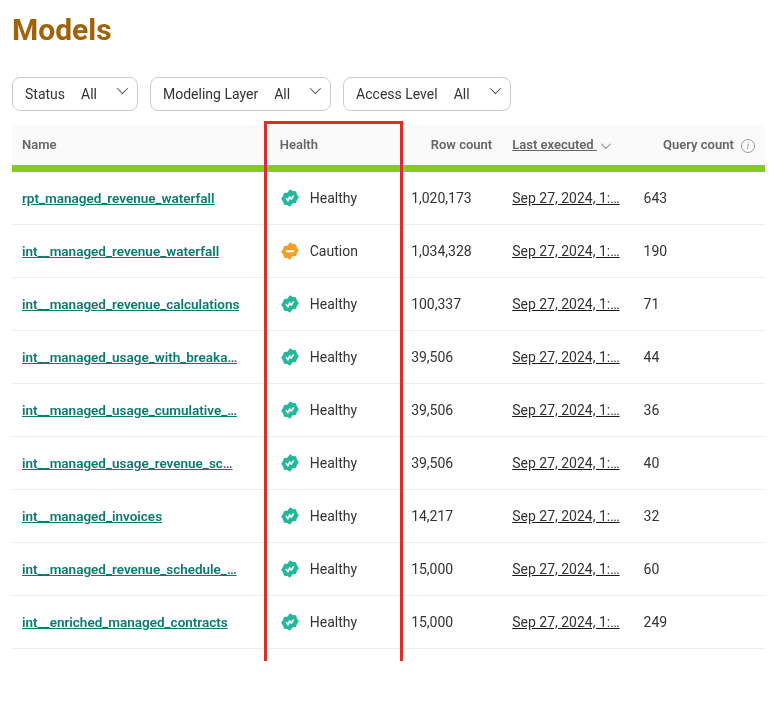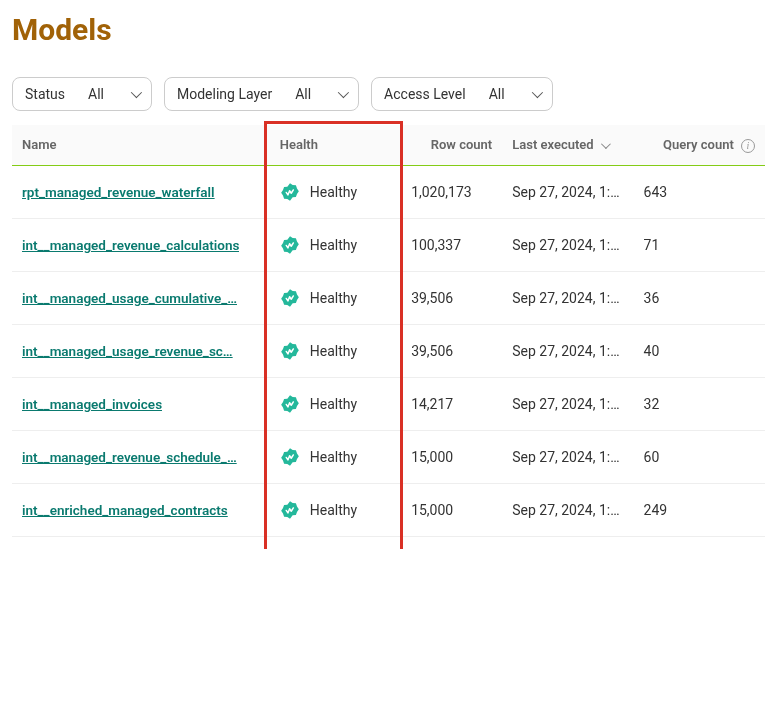--- a/index.html
+++ b/index.html
@@ -20,22 +20,22 @@
       margin-bottom: 30px;
       color: #a16207;
     }
     .filters {
       display: flex;
       gap: 12px;
       margin-bottom: 14px;
     }
     .filter-chip {
       display: inline-flex;
-      align-items: center;
-      gap: 23px;
+      align-items: flex-start;
+      gap: 16px;
       border: 1px solid #ccc;
       border-radius: 8px;
       padding: 8px 12px;
       font-size: 14px;
       color: #333;
       background: #fff;
       cursor: pointer;
     }
     .filter-label {
       color: #333;
@@ -57,37 +57,37 @@
       border-collapse: collapse;
       font-size: 14px;
     }
     .table thead th {
       text-align: left;
       font-weight: 600;
       color: #666;
       font-size: 13px;
       padding: 12px 10px;
       background: #fafafa;
-      border-bottom: 1px solid #84cc16;
+      border-bottom: 7px solid #84cc16;
     }
     .table thead th.right {
       text-align: right;
     }
     .table tbody td {
       padding: 16px 10px;
       border-bottom: 1px solid #eee;
       vertical-align: middle;
     }
     .table tbody td.right {
       text-align: left;
     }
     .col-name { width: 255px; }
     .col-health { width: 130px; }
     .col-rowcount { width: 100px; }
-    .col-lastexec { width: 130px; }
+    .col-lastexec { width: 130px; text-decoration: underline; }
     .col-querycount { width: 130px; }
     .model-link {
       color: #0a7a6f;
       text-decoration: underline;
       font-weight: 600;
       font-size: 13.5px;
       display: inline-block;
       max-width: 235px;
       white-space: nowrap;
       overflow: hidden;
@@ -211,35 +211,69 @@
                 </svg>
               </span>
               <span class="health-text">Healthy</span>
             </div>
           </td>
           <td class="col-rowcount right"><span class="rowcount">1,020,173</span></td>
           <td class="col-lastexec"><span class="lastexec">Sep 27, 2024, 1:…</span></td>
           <td class="col-querycount right"><span class="querycount">643</span></td>
         </tr>
         <tr>
+          <td class="col-name"><a class="model-link" href="#">int__managed_revenue_waterfall</a></td>
+          <td class="col-health">
+            <div class="health-cell">
+              <span class="health-badge">
+                <svg viewBox="0 0 24 24">
+                  <path fill="#f2a02b" d="M12 1.5l3.2 2.2 3.9.3 1.3 3.7 2.2 3.3-2.2 3.3-1.3 3.7-3.9.3L12 22.5l-3.2-2.2-3.9-.3-1.3-3.7L1.4 13l2.2-3.3L4.9 6l3.9-.3L12 1.5z"></path>
+                  <rect x="7" y="11" width="10" height="2.4" rx="1" fill="#fff"></rect>
+                </svg>
+              </span>
+              <span class="health-text">Caution</span>
+            </div>
+          </td>
+          <td class="col-rowcount right"><span class="rowcount">1,034,328</span></td>
+          <td class="col-lastexec"><span class="lastexec">Sep 27, 2024, 1:…</span></td>
+          <td class="col-querycount right"><span class="querycount">190</span></td>
+        </tr>
+        <tr>
           <td class="col-name"><a class="model-link" href="#">int__managed_revenue_calculations</a></td>
           <td class="col-health">
             <div class="health-cell">
               <span class="health-badge">
                 <svg viewBox="0 0 24 24">
                   <path fill="#24b89b" d="M12 1.5l3.2 2.2 3.9.3 1.3 3.7 2.2 3.3-2.2 3.3-1.3 3.7-3.9.3L12 22.5l-3.2-2.2-3.9-.3-1.3-3.7L1.4 13l2.2-3.3L4.9 6l3.9-.3L12 1.5z"></path>
                   <path d="M7.5 12.5l2 3 2-5 2 3 2.5-4" stroke="#fff" stroke-width="1.8" fill="none" stroke-linecap="round" stroke-linejoin="round"></path>
                 </svg>
               </span>
               <span class="health-text">Healthy</span>
             </div>
           </td>
           <td class="col-rowcount right"><span class="rowcount">100,337</span></td>
           <td class="col-lastexec"><span class="lastexec">Sep 27, 2024, 1:…</span></td>
           <td class="col-querycount right"><span class="querycount">71</span></td>
+        </tr>
+        <tr>
+          <td class="col-name"><a class="model-link" href="#">int__managed_usage_with_breaka…</a></td>
+          <td class="col-health">
+            <div class="health-cell">
+              <span class="health-badge">
+                <svg viewBox="0 0 24 24">
+                  <path fill="#24b89b" d="M12 1.5l3.2 2.2 3.9.3 1.3 3.7 2.2 3.3-2.2 3.3-1.3 3.7-3.9.3L12 22.5l-3.2-2.2-3.9-.3-1.3-3.7L1.4 13l2.2-3.3L4.9 6l3.9-.3L12 1.5z"></path>
+                  <path d="M7.5 12.5l2 3 2-5 2 3 2.5-4" stroke="#fff" stroke-width="1.8" fill="none" stroke-linecap="round" stroke-linejoin="round"></path>
+                </svg>
+              </span>
+              <span class="health-text">Healthy</span>
+            </div>
+          </td>
+          <td class="col-rowcount right"><span class="rowcount">39,506</span></td>
+          <td class="col-lastexec"><span class="lastexec">Sep 27, 2024, 1:…</span></td>
+          <td class="col-querycount right"><span class="querycount">44</span></td>
         </tr>
         <tr>
           <td class="col-name"><a class="model-link" href="#">int__managed_usage_cumulative_…</a></td>
           <td class="col-health">
             <div class="health-cell">
               <span class="health-badge">
                 <svg viewBox="0 0 24 24">
                   <path fill="#24b89b" d="M12 1.5l3.2 2.2 3.9.3 1.3 3.7 2.2 3.3-2.2 3.3-1.3 3.7-3.9.3L12 22.5l-3.2-2.2-3.9-.3-1.3-3.7L1.4 13l2.2-3.3L4.9 6l3.9-.3L12 1.5z"></path>
                   <path d="M7.5 12.5l2 3 2-5 2 3 2.5-4" stroke="#fff" stroke-width="1.8" fill="none" stroke-linecap="round" stroke-linejoin="round"></path>
                 </svg>

